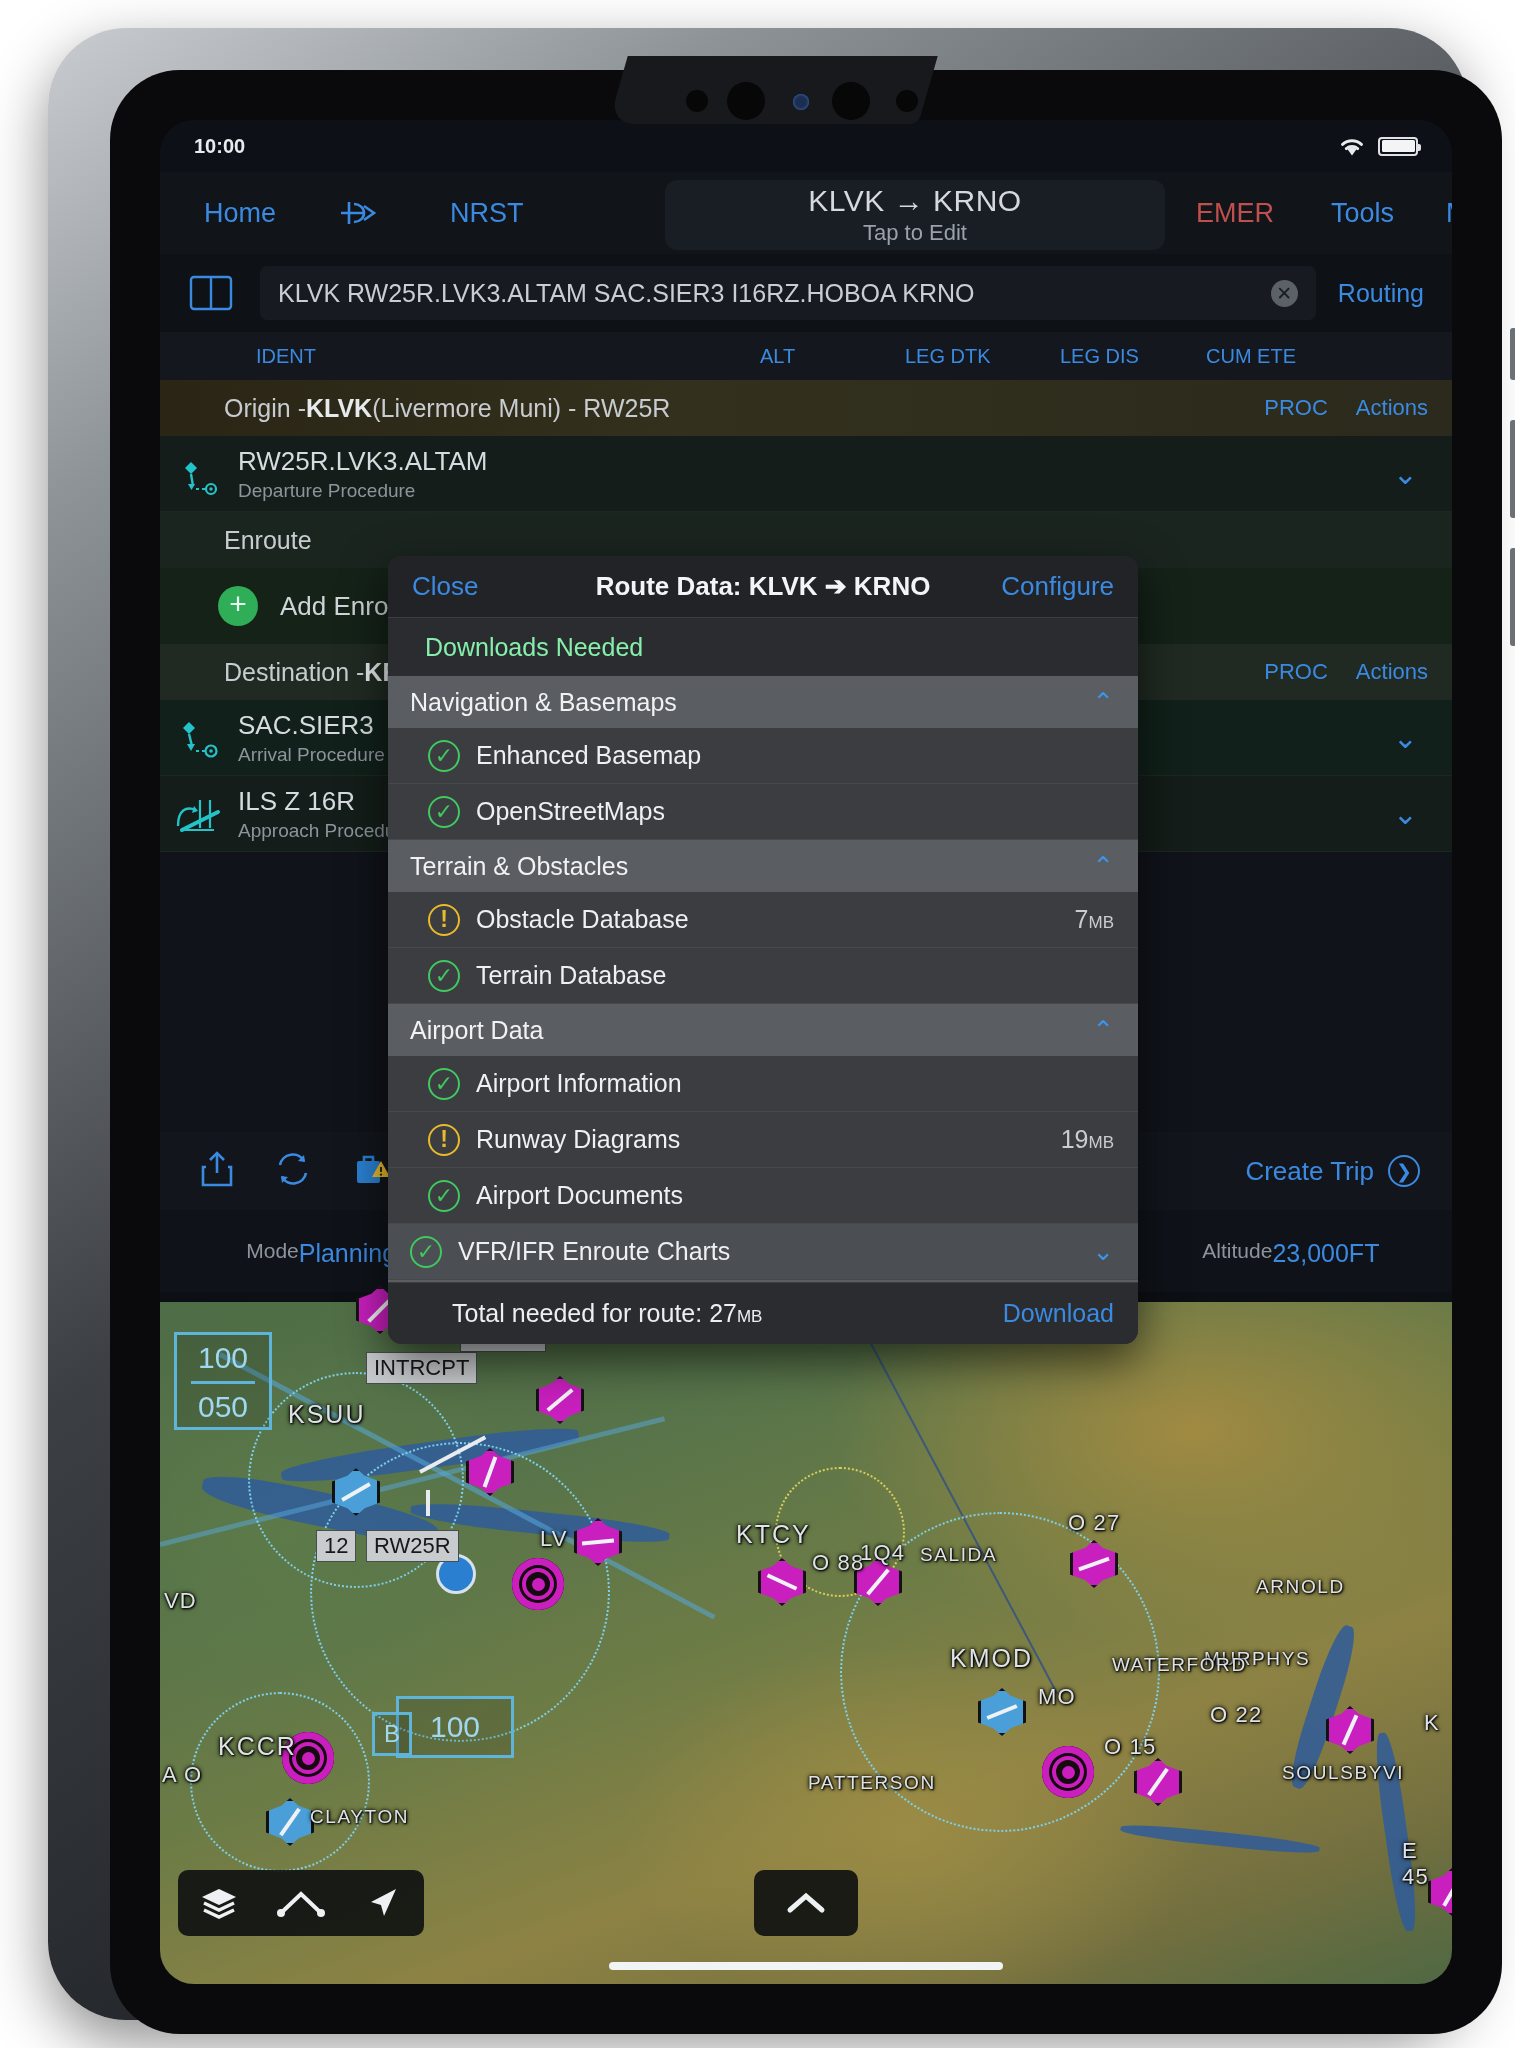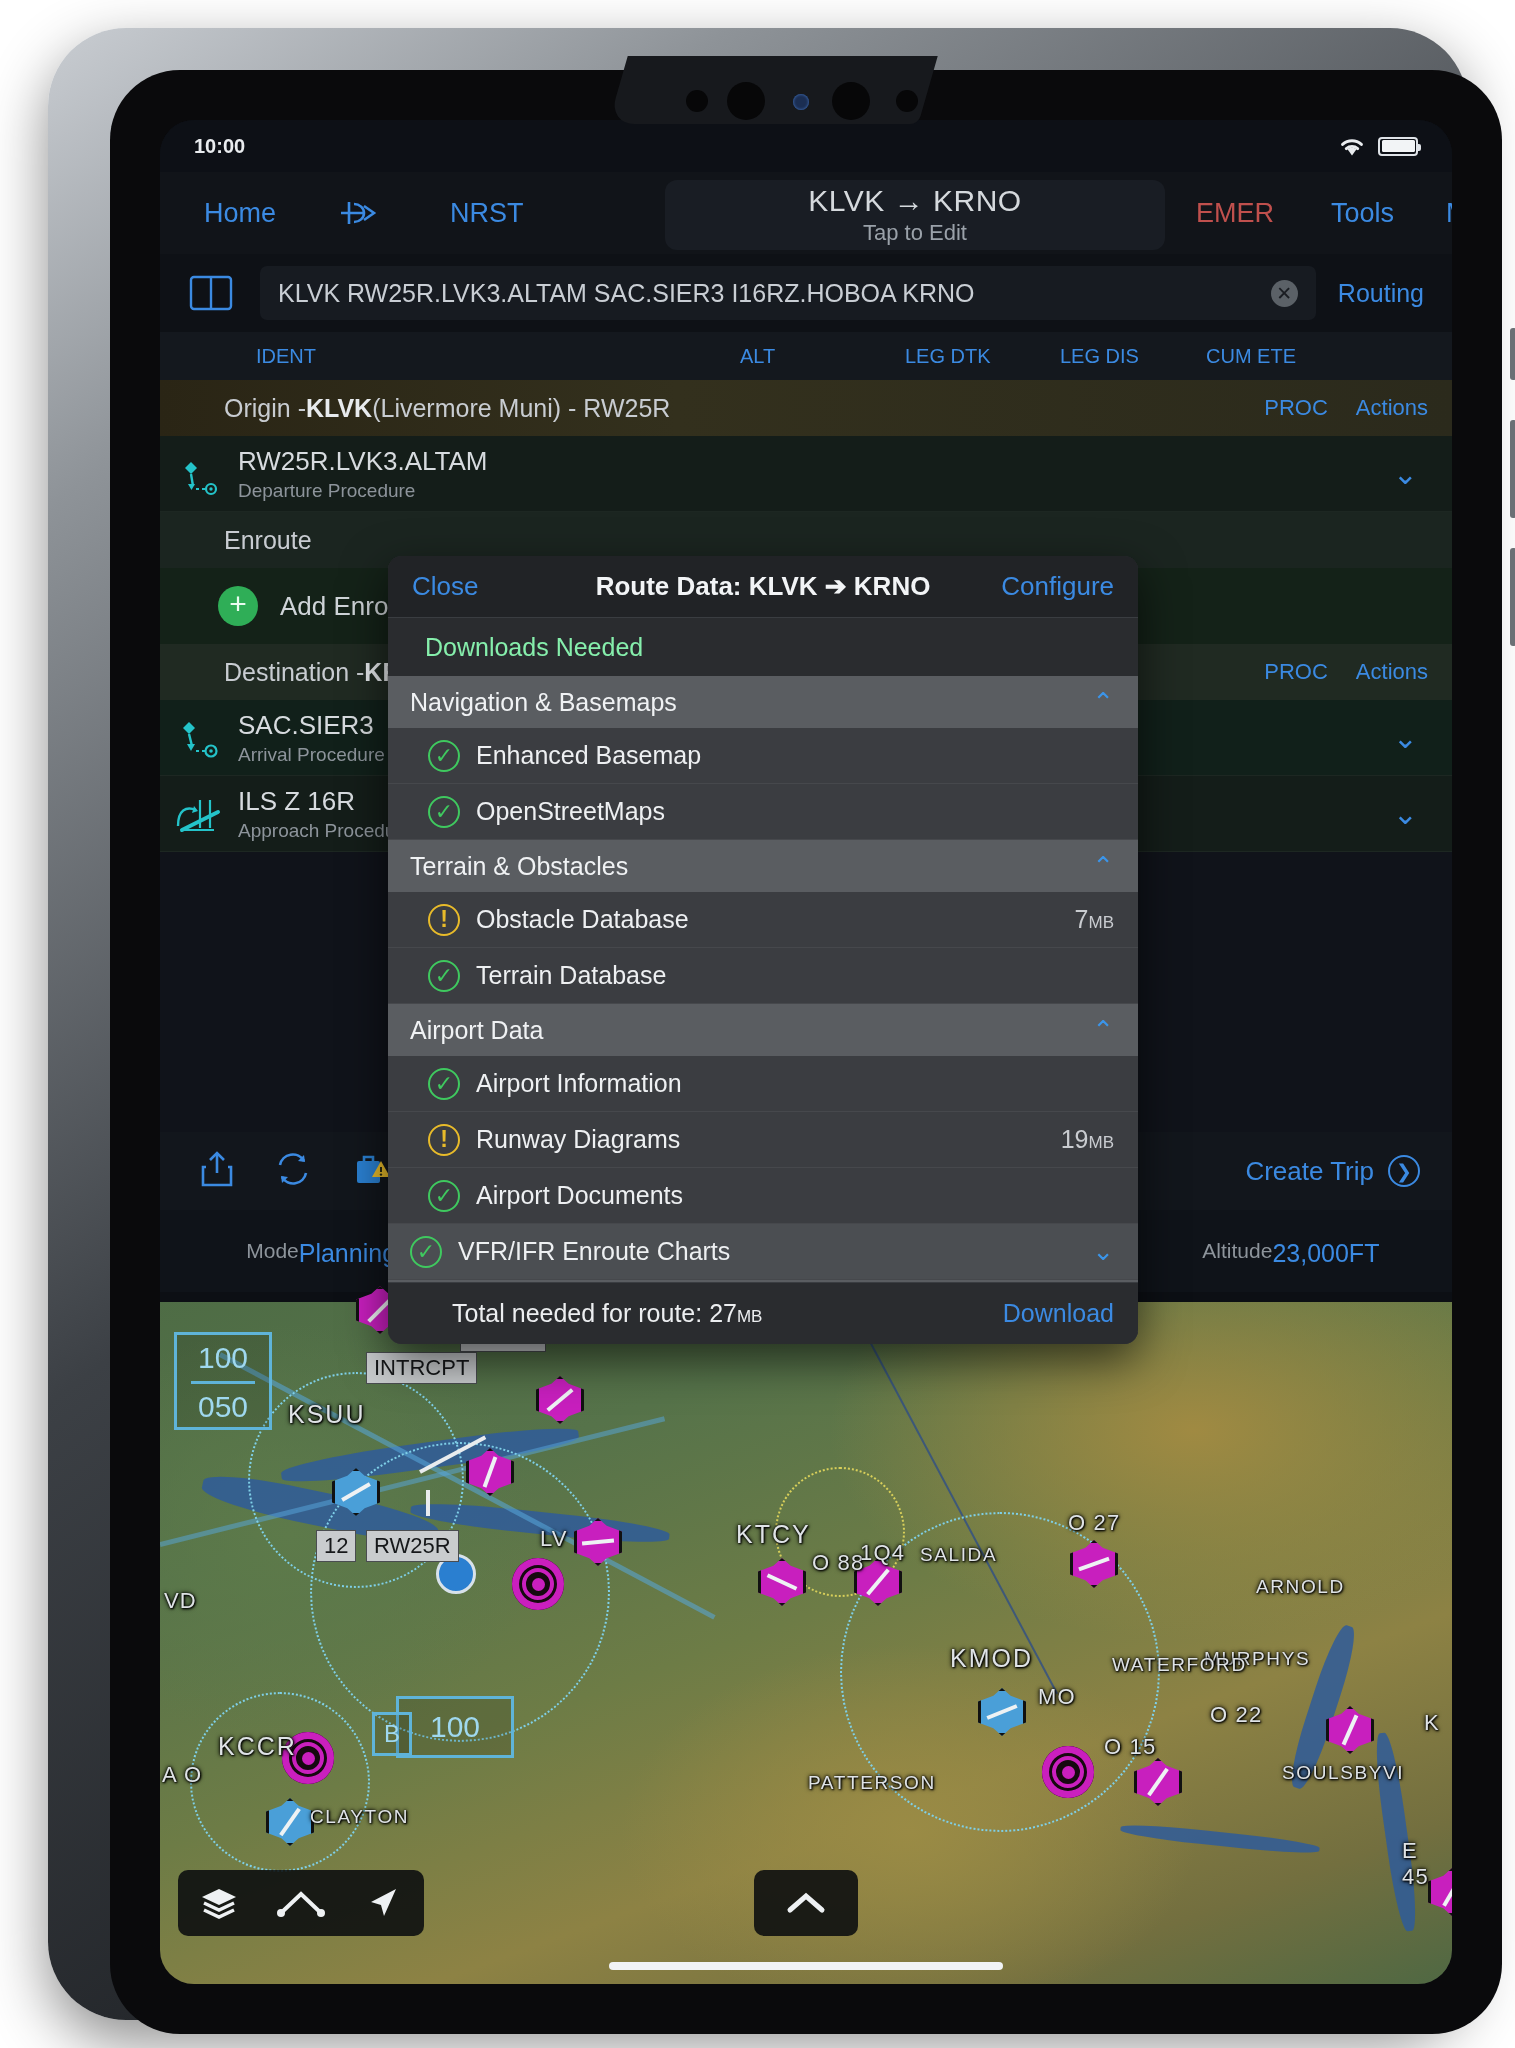--- a/index.html
+++ b/index.html
@@ -112,21 +112,21 @@
   }
   #routing-btn { color: #3b8ae2; font-size: 25px; margin: 0 28px 0 22px; white-space: nowrap; }
 
   
   #fp { position: absolute; left: 0; top: 212px; width: 100%; height: 800px; }
   #fp-head {
     height: 48px; background: #14181e; display: flex; align-items: center;
     color: #3b8ae2; font-size: 20px; position: relative;
   }
   #fp-head .c-ident { position: absolute; left: 96px; }
-  #fp-head .c-alt   { position: absolute; left: 580px; }
+  #fp-head .c-alt   { position: absolute; left: 600px; }
   #fp-head .c-dtk   { position: absolute; left: 745px; }
   #fp-head .c-dis   { position: absolute; left: 900px; }
   #fp-head .c-ete   { position: absolute; left: 1046px; }
 
   .fp-sep {
     height: 56px; display: flex; align-items: center;
     color: #c8ccd1; font-size: 25px; padding-left: 64px; position: relative;
   }
   .fp-sep.origin { background: linear-gradient(90deg,#2a2515 0%, #33301d 40%, #2b2a1c 100%); }
   .fp-sep.enr    { background: #1b2520; }

